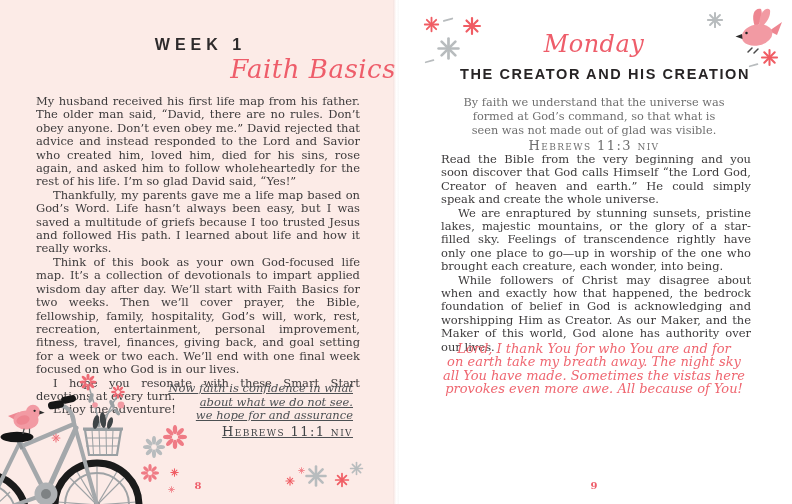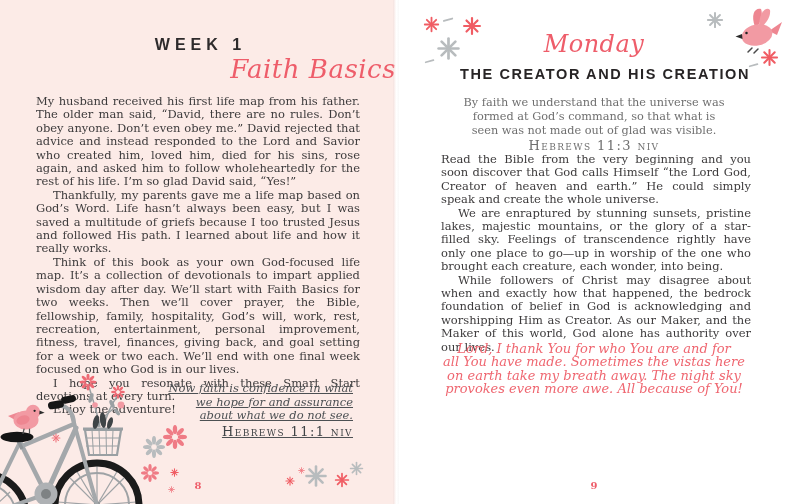--- a/index.html
+++ b/index.html
@@ -93,22 +93,22 @@
     <div class="body-copy lp">
       <p class="noindent">My husband received his first life map from his father. The older man said, “David, there are no rules. Don’t obey anyone. Don’t even obey me.” David rejected that advice and instead responded to the Lord and Savior who created him, loved him, died for his sins, rose again, and asked him to follow wholeheartedly for the rest of his life. I’m so glad David said, “Yes!”</p>
       <p>Thankfully, my parents gave me a life map based on God’s Word. Life hasn’t always been easy, but I was saved a multitude of griefs because I too trusted Jesus and followed His path. I learned about life and how it really works.</p>
       <p>Think of this book as your own God-focused life map. It’s a collection of devotionals to impart applied wisdom day after day. We’ll start with Faith Basics for two weeks. Then we’ll cover prayer, the Bible, fellowship, family, hospitality, God’s will, work, rest, recreation, entertainment, personal improvement, fitness, travel, finances, giving back, and goal setting for a week or two each. We’ll end with one final week focused on who God is in our lives.</p>
       <p>I hope you resonate with these Smart Start devotions at every turn.</p>
       <p>Enjoy the adventure!</p>
     </div>
 
     <div class="quote">
       <div>Now faith is confidence in what</div>
+      <div>about what we do not see.</div>
       <div>we hope for and assurance</div>
-      <div>about what we do not see.</div>
       <div class="quote-ref">Hebrews 11:1 niv</div>
     </div>
 
     <svg class="deco" style="left:0; top:374px;" width="200" height="130" viewBox="0 0 200 130">
 
       <circle cx="-16" cy="142" r="32" fill="none" stroke="#9ea2a5" stroke-width="2"></circle>
       <g stroke="#9ea2a5" stroke-width="1.2">
         <line x1="-16" y1="142" x2="10" y2="118"></line>
           <line x1="-16" y1="142" x2="16" y2="136"></line>
         <line x1="-16" y1="142" x2="-6" y2="110"></line>
@@ -281,20 +281,20 @@
     </div>
 
     <div class="body-copy rp">
       <p class="noindent">Read the Bible from the very beginning and you soon discover that God calls Himself “the Lord God, Creator of heaven and earth.” He could simply speak and create the whole universe.</p>
       <p>We are enraptured by stunning sunsets, pristine lakes, majestic mountains, or the glory of a star-filled sky. Feelings of transcendence rightly have only one place to go—up in worship of the one who brought each creature, each wonder, into being.</p>
       <p>While followers of Christ may disagree about when and exactly how that happened, the bedrock foundation of belief in God is acknowledging and worshipping Him as Creator. As our Maker, and the Maker of this world, God alone has authority over our lives.</p>
     </div>
 
     <div class="prayer">
       <div>Lord, I thank You for who You are and for</div>
+      <div>on earth take my breath away. The night sky</div>
       <div>all You have made. Sometimes the vistas here</div>
-      <div>on earth take my breath away. The night sky</div>
       <div>provokes even more awe. All because of You!</div>
     </div>
 
     <div class="pagenum">9</div>
   </div>
 </div>
 
 </body></html>

